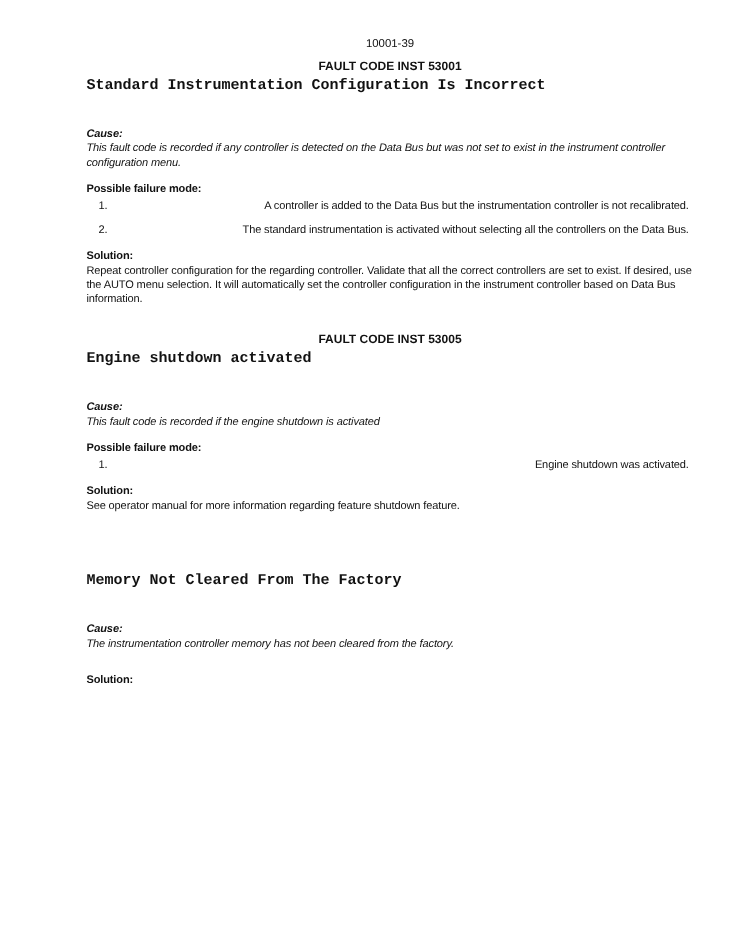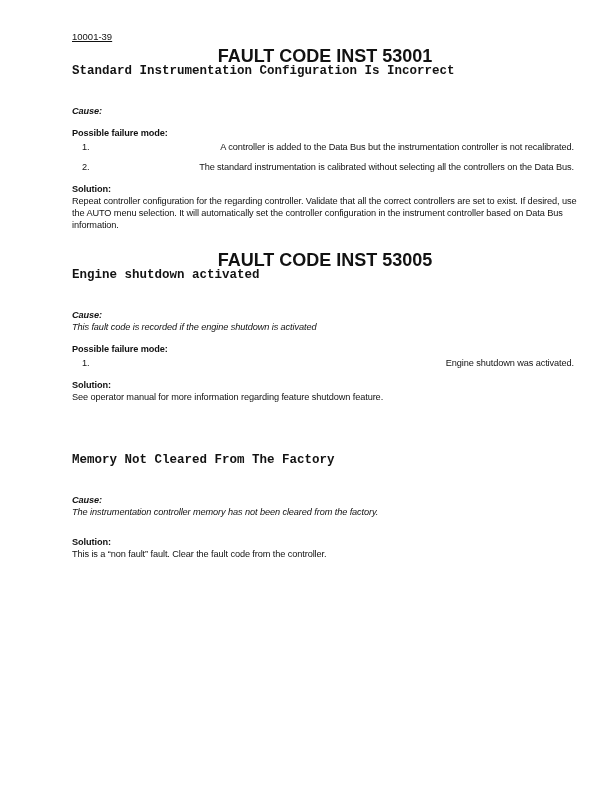--- a/index.html
+++ b/index.html
@@ -12,33 +12,32 @@
     width: 612px;
     height: 792px;
     background: #ffffff;
     box-sizing: border-box;
     padding: 31px 34px 0 72px;
     font-family: "Liberation Sans", sans-serif;
     color: #121212;
     overflow: hidden;
   }
   .page-number {
-    text-align: left;
+    text-align: center;
     font-size: 9.5px;
     line-height: 11px;
     margin-bottom: 7px;
-    text-decoration: underline;
   }
   section.fault-section { display: block; }
   .sec-2 { margin-top: 22px; }
   .sec-3 { margin-top: 50px; }
   .code-heading {
     margin: 0;
     text-align: center;
-    font-size: 18px;
+    font-size: 10px;
     font-weight: bold;
     line-height: 14px;
   }
   .section-title {
     margin: 1px 0 0 0;
     font-size: 12.5px;
     font-weight: bold;
     line-height: 15px;
     font-family: Liberation Mono, monospace;
   }
@@ -76,27 +75,28 @@
 <div class="page">
 
   <div class="page-number">10001-39</div>
 
   <section class="fault-section sec-1">
     <h1 class="code-heading">FAULT CODE INST 53001</h1>
     <h2 class="section-title">Standard Instrumentation Configuration Is Incorrect</h2>
 
     <div class="block first">
       <div class="label">Cause:</div>
+      <p class="body-text">This fault code is recorded if any controller is detected on the Data Bus but was not set to exist in the instrument controller configuration menu.</p>
     </div>
 
     <div class="block">
       <div class="label">Possible failure mode:</div>
       <ol class="modes">
         <li>A controller is added to the Data Bus but the instrumentation controller is not recalibrated.</li>
-        <li>The standard instrumentation is calibrated without selecting all the controllers on the Data Bus.</li>
+        <li>The standard instrumentation is activated without selecting all the controllers on the Data Bus.</li>
       </ol>
     </div>
 
     <div class="block">
       <div class="label">Solution:</div>
       <p class="body-text">Repeat controller configuration for the regarding controller. Validate that all the correct controllers are set to exist. If desired, use the AUTO menu selection. It will automatically set the controller configuration in the instrument controller based on Data Bus information.</p>
     </div>
   </section>
 
   <section class="fault-section sec-2">
@@ -124,17 +124,16 @@
   <section class="fault-section sec-3">
     <h2 class="section-title">Memory Not Cleared From The Factory</h2>
 
     <div class="block first">
       <div class="label">Cause:</div>
       <p class="body-text">The instrumentation controller memory has not been cleared from the factory.</p>
     </div>
 
     <div class="block gap-before">
       <div class="label">Solution:</div>
-      <p class="body-text">This is a “non fault” fault. Clear the fault code from the controller.</p>
     </div>
   </section>
 
 </div>
 
 </body></html>

